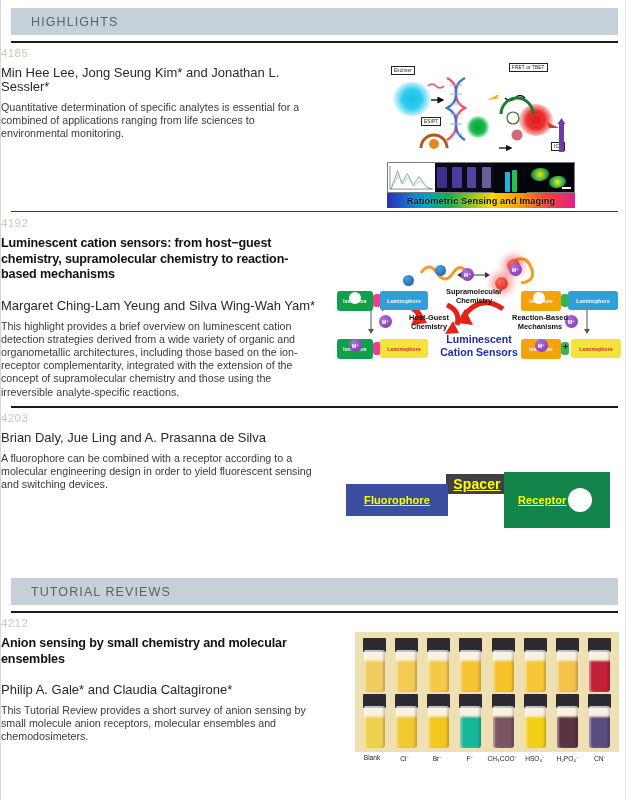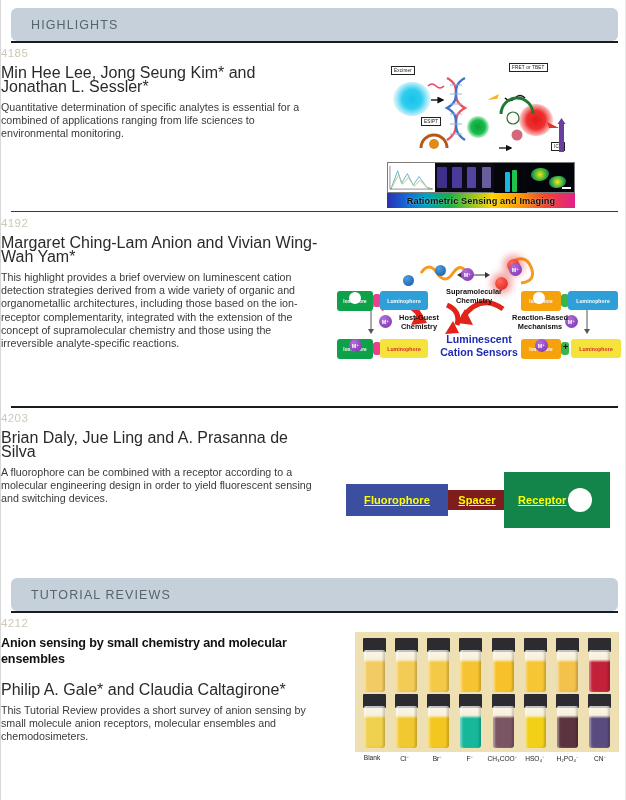--- a/index.html
+++ b/index.html
@@ -9,23 +9,23 @@
     color:#1a1a1a;
     position:relative;
     box-sizing:border-box;
     border-left:1px solid #d8d8d8;
     border-right:1px solid #e8e8e8;
   }
   .page{position:relative;width:626px;height:800px;}
 
   
   .section-bar{
-    position:absolute;left:10px;width:607px;height:33px;
+    position:absolute;left:10px;width:607px;height:27px;
     background:#c5d0da;
-    display:flex;align-items:center;border-radius:6px;
+    display:flex;align-items:center;
   }
   .section-bar .label{
     font-size:12.5px;letter-spacing:1.1px;color:#56646f;
     padding-left:20px;font-weight:400;
   }
 
   
   .rule{position:absolute;left:10px;width:607px;height:2px;background:#1b1b1b;}
   .rule.thin{height:1px;background:#3a3a3a;}
 
@@ -34,21 +34,21 @@
   .pgnum{
     font-size:11.5px;color:#cfc8b4;letter-spacing:.4px;
     margin:0 0 7px 0;font-weight:400;
   }
   .title{
     font-size:12.6px;font-weight:bold;color:#111;
     line-height:15.5px;letter-spacing:-0.15px;
     margin:0 0 16px 0;max-width:310px;
   }
   .authors{
-    font-size:16px;color:#2a2a2a;line-height:14px;
+    font-size:13px;color:#2a2a2a;line-height:14px;
     margin:0 0 7px 0;max-width:320px;font-weight:400;
   }
   .abstract{
     font-size:10.7px;color:#3b3b3b;line-height:13.2px;
     margin:0;max-width:315px;font-weight:400;
   }
 
   
   .figure{position:absolute;}
 
@@ -125,21 +125,21 @@
     box-shadow:0 0 7px 4px rgba(230,40,40,.45);}
   .whitecirc{position:absolute;border-radius:50%;background:#fff;}
 
   
   .fig3{left:345px;top:470px;width:264px;height:60px;}
   .pet-box{
     position:absolute;display:flex;align-items:center;justify-content:center;
     font-size:11px;font-weight:bold;color:#ffff00;letter-spacing:.1px;text-decoration:underline;
   }
   .pet-fluor{left:0;top:14px;width:102px;height:32px;background:#3b4ea0;}
-  .pet-spacer{left:100px;top:20px;width:62px;height:20px;background:#7f1d1d;font-size:11px;}
+  .pet-spacer{left:100px;top:4px;width:62px;height:20px;background:#404040;font-size:14px;}
   .pet-recept{left:158px;top:2px;width:106px;height:56px;background:#14854a;
     justify-content:flex-start;padding-left:14px;box-sizing:border-box;}
   .pet-hole{position:absolute;left:222px;top:18px;width:24px;height:24px;
     border-radius:50%;background:#ffffff;}
 
   
   .fig4{left:354px;top:632px;width:264px;height:148px;}
   .photo{
     position:absolute;left:0;top:0;width:264px;height:120px;
     background:#efe0b4;overflow:hidden;
@@ -261,21 +261,22 @@
 
     <div class="ribbon">
       <span>Ratiometric Sensing and Imaging</span>
     </div>
   </div>
 
   <div class="rule thin" style="top:211px;"></div>
 
   <div class="article" style="top:217px;">
     <div class="pgnum">4192</div>
-    <div class="authors">Margaret Ching-Lam Anion and Vivian Wing-Wah Yam*</div>
+    <div class="title">Luminescent cation sensors: from host−guest chemistry, supramolecular chemistry to reaction-based mechanisms</div>
+    <div class="authors">Margaret Ching-Lam Yeung and Silva Wing-Wah Yam*</div>
     <div class="abstract">This highlight provides a brief overview on luminescent cation detection strategies derived from a wide variety of organic and organometallic architectures, including those based on the ion-receptor complementarity, integrated with the extension of the concept of supramolecular chemistry and those using the irreversible analyte-specific reactions.</div>
   </div>
 
   <div class="figure fig2">
 
     <svg width="286" height="124" style="position:absolute;left:0;top:0;">
       <path d="M86 26 q8 -12 16 0 q8 12 16 0 q6 -9 12 -3" stroke="#f59a1e" stroke-width="3" fill="none"></path>
       <path d="M176 16 q14 -10 20 4 q6 14 -10 16" stroke="#f59a1e" stroke-width="3" fill="none"></path>
       <line x1="125" y1="28" x2="152" y2="28" stroke="#333" stroke-width="1"></line>
       <path d="M150 25 l5 3 l-5 3 z" fill="#333"></path>
@@ -305,21 +306,21 @@
 
     <div class="mion" style="left:126px;top:21px;">M⁺</div>
     <div class="mion" style="left:174px;top:16px;">M⁺</div>
     <div class="mion" style="left:44px;top:68px;">M⁺</div>
     <div class="mion" style="left:230px;top:68px;">M⁺</div>
 
     <div class="f2label" style="left:104px;top:40px;width:70px;">
       <span>Supramolecular</span><br>
       <span>Chemistry</span>
     </div>
-    <div class="f2label" style="left:53px;top:66px;width:62px;">
+    <div class="f2label" style="left:63px;top:66px;width:62px;">
       <span>Host-Guest</span><br>
       <span>Chemistry</span>
     </div>
     <div class="f2label" style="left:162px;top:66px;width:86px;">
       <span>Reaction-Based</span><br>
       <span>Mechanisms</span>
     </div>
     <div class="f2center" style="left:98px;top:86px;width:92px;">
       <span>Luminescent</span><br>
       <span>Cation Sensors</span>

